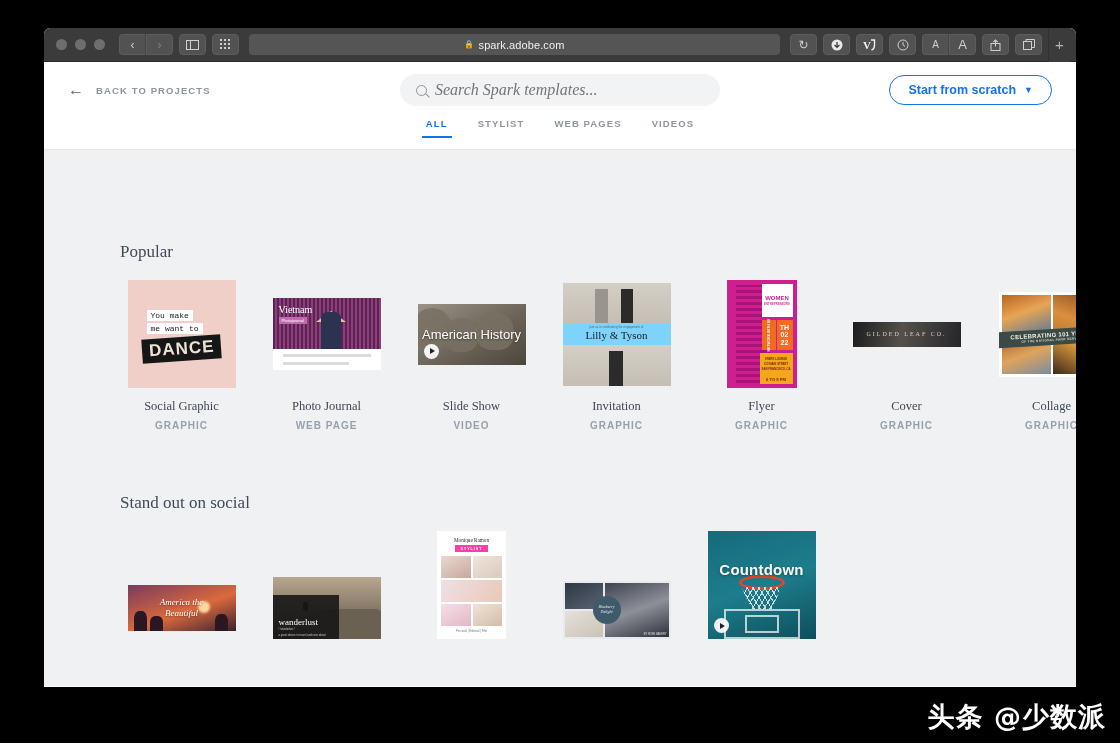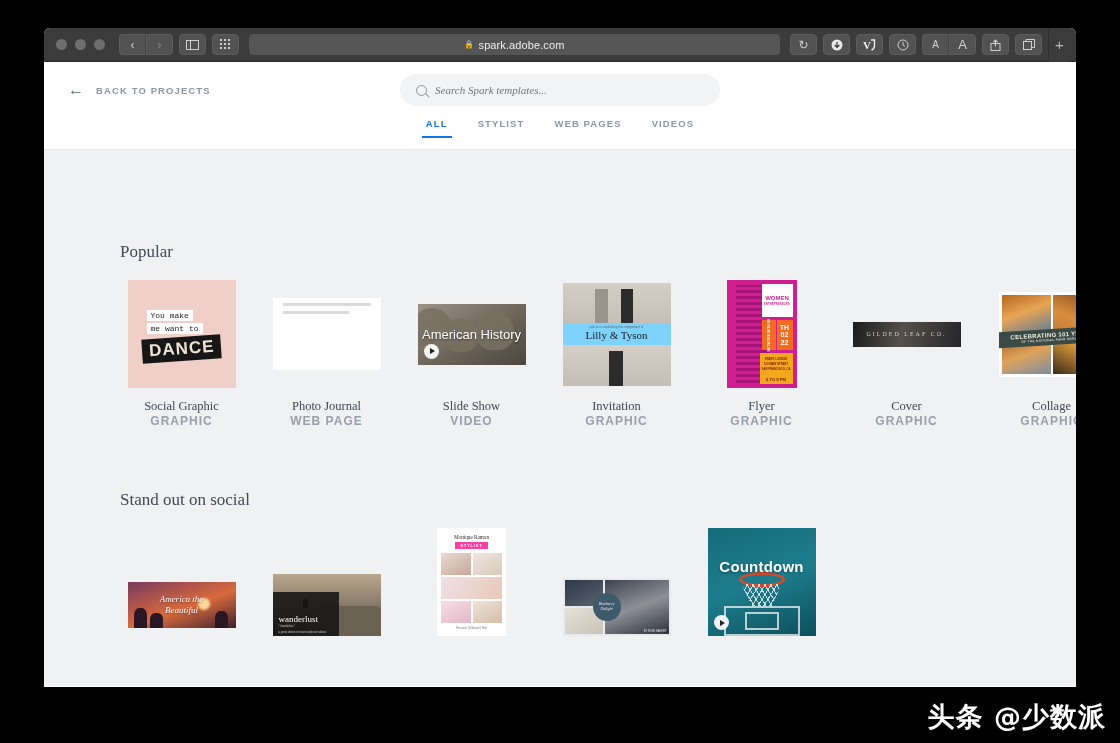--- a/index.html
+++ b/index.html
@@ -84,21 +84,21 @@
     border-radius: 50%; position: relative; flex: none;
   }
   #searchwrap .mag::after {
     content: ''; position: absolute; right: -4px; bottom: -2px;
     width: 5px; height: 1.4px; background: #8c949e;
     transform: rotate(45deg);
   }
   #searchinput {
     border: 0; background: transparent; outline: none;
     font-family: "Liberation Serif", serif;
-    font-style: italic; font-size: 11px; color: #8b5cf6;
+    font-style: italic; font-size: 16px; color: #8b5cf6;
     width: 100%;
   }
 
   #scratchbtn {
     position: absolute; right: 24px;
     height: 30px; padding: 0 18px;
     border: 1.5px solid #1473e6; border-radius: 15px;
     color: #1473e6; font-size: 12.5px; font-weight: bold;
     display: flex; align-items: center; gap: 8px;
     background: #fff;
@@ -147,22 +147,22 @@
     width: 123px; height: 108px;
     display: flex; align-items: center; justify-content: center;
   }
   .thumbbox.top { align-items: flex-start; }
   .cardname {
     font-family: "Liberation Serif", serif;
     font-size: 12.5px; color: #3f4854; margin-top: 11px;
     white-space: nowrap;
   }
   .cardtype {
-    font-size: 12px; font-weight: bold; letter-spacing: 1px;
-    color: #98a0aa; 
+    font-size: 10px; font-weight: bold; letter-spacing: 1px;
+    color: #98a0aa; margin-top: 6px;
   }
   .thumb { position: relative; overflow: hidden; background: #ddd; }
 
   
   .play {
     position: absolute; left: 6px; bottom: 6px;
     width: 15px; height: 15px; border-radius: 50%;
     background: rgba(255,255,255,.92);
     display: flex; align-items: center; justify-content: center;
   }
@@ -582,20 +582,24 @@
     <div id="backlink">
       <span class="arrow">←</span>
       <span>BACK TO PROJECTS</span>
     </div>
 
     <div id="searchwrap">
       <span class="mag"></span>
       <input id="searchinput" value="" placeholder="Search Spark templates..." style="">
     </div>
 
+    <div id="scratchbtn">
+      <span>Start from scratch</span>
+      <span class="chev">▼</span>
+    </div>
   </div>
 
   <div id="tabs">
     <div class="tab active">ALL</div>
     <div class="tab">STYLIST</div>
     <div class="tab">WEB PAGES</div>
     <div class="tab">VIDEOS</div>
   </div>
 
   <div id="content">
@@ -612,20 +616,26 @@
             <span class="l3">DANCE</span>
           </div>
         </div>
         <div class="cardname">Social Graphic</div>
         <div class="cardtype">GRAPHIC</div>
       </div>
 
       <div class="cell">
         <div class="thumbbox">
           <div class="thumb t2">
+            <div class="img">
+              <div class="hat"></div>
+              <div class="person"></div>
+              <span class="ttl">Vietnam</span>
+              <span class="sub">Photojournal</span>
+            </div>
             <div class="bar"></div>
             <div class="bar s"></div>
           </div>
         </div>
         <div class="cardname">Photo Journal</div>
         <div class="cardtype">WEB PAGE</div>
       </div>
 
       <div class="cell">
         <div class="thumbbox">

